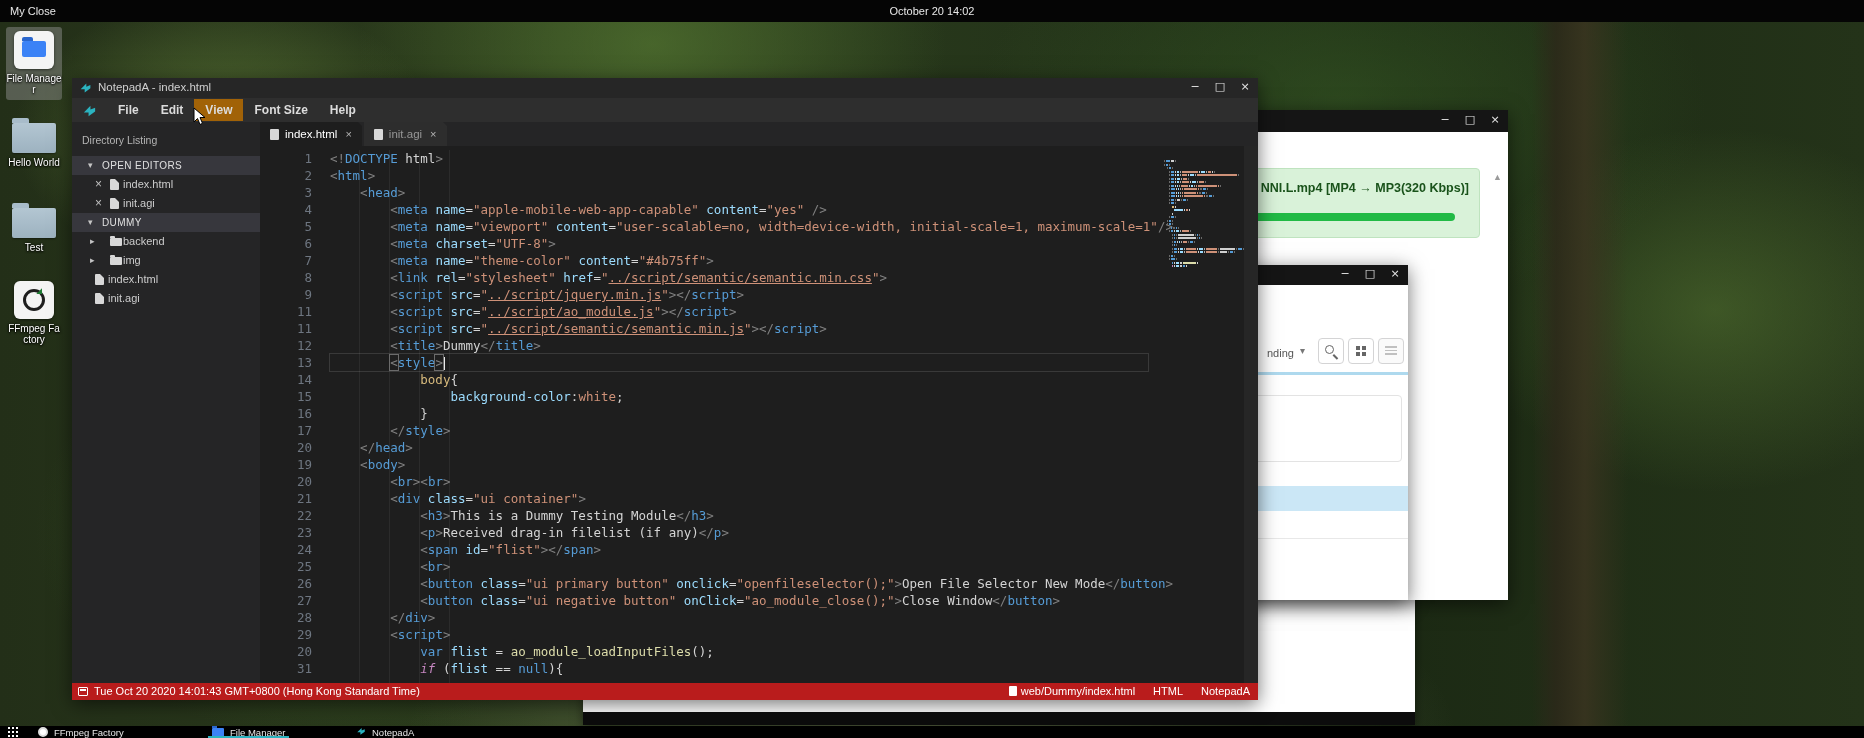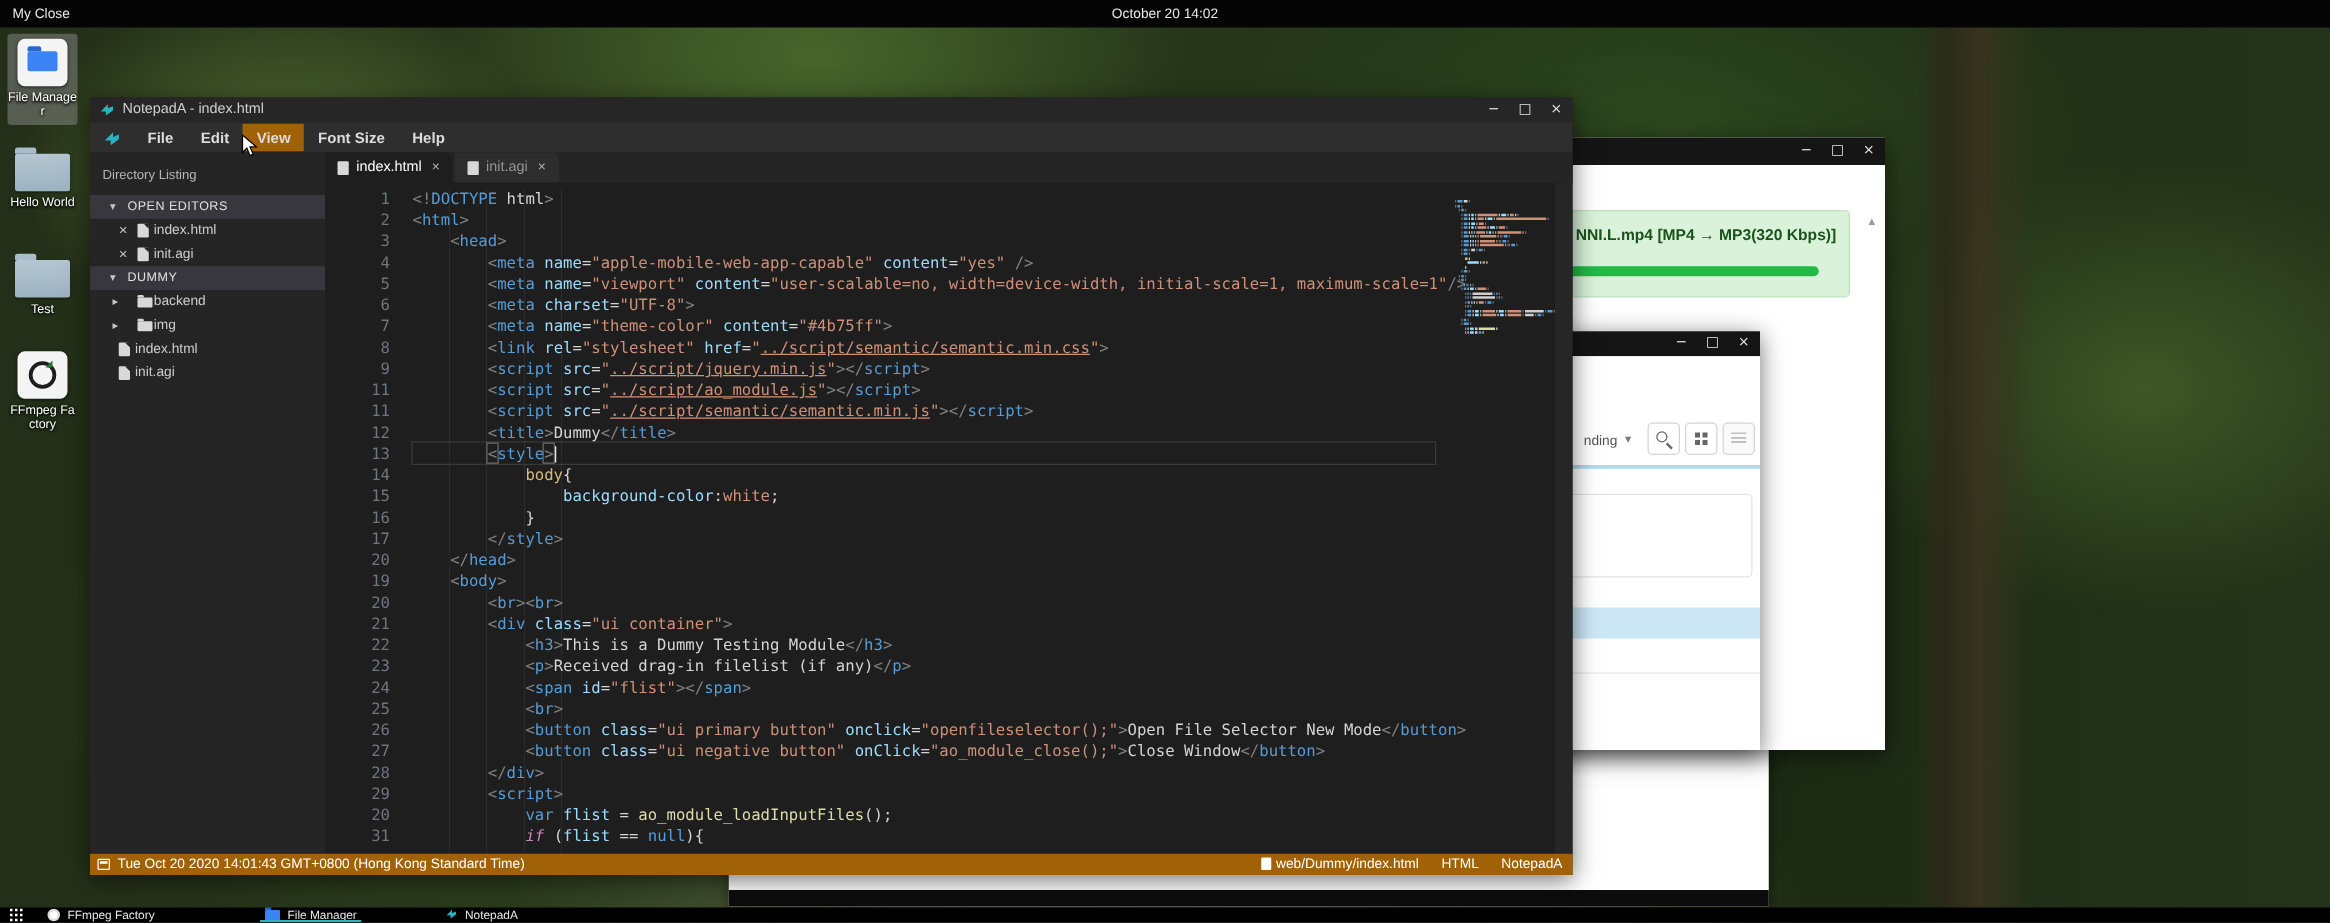--- a/index.html
+++ b/index.html
@@ -99,21 +99,21 @@
   .tk-eq{color:#d4d4d4;} .tk-str{color:#ce9178;} .tk-lnk{color:#ce9178; text-decoration:underline;}
   .tk-txt{color:#d4d4d4;} .tk-sel{color:#d7ba7d;} .tk-prop{color:#9cdcfe;} .tk-val{color:#ce9178;}
   .tk-kw{color:#569cd6;} .tk-ctl{color:#c586c0;font-style:italic;} .tk-id{color:#9cdcfe;} .tk-fn{color:#dcdcaa;} .tk-nul{color:#569cd6;}
   .tk-brkb{color:#808080; outline:1px solid #6b6b6b;}
   .cursorbar { display:inline-block; width:1.5px; height:13px; background:#eaeaea; vertical-align:middle; margin-left:1px; }
   #minimap { position:absolute; right:28px; top:8px; width:66px; }
   .mm-line { height:2px; margin-bottom:1.5px; white-space:nowrap; font-size:0; }
   .mm-line i { display:inline-block; height:2px; margin-right:1px; }
   #edscroll { position:absolute; right:0; top:0; width:14px; bottom:0; background:rgba(255,255,255,.04); }
   
-  #nstatus { position:absolute; left:0; bottom:0; right:0; height:17px; background:#a16207; color:#fff; font-size:11px; line-height:17px; }
+  #nstatus { position:absolute; left:0; bottom:0; right:0; height:17px; background:#b91c1c; color:#fff; font-size:11px; line-height:17px; }
   #nstatus .l { position:absolute; left:22px; top:0; }
   #nstatus .r { position:absolute; right:8px; top:0; display:flex; gap:18px; }
   .ic-cal { position:absolute; left:6px; top:4px; width:10px; height:9px; border:1px solid #fff; border-radius:1px; }
   .ic-cal::before { content:""; position:absolute; left:1px; top:1px; right:1px; height:2px; background:#fff; }
   .ic-doc { display:inline-block; width:8px; height:10px; background:#fff; border-radius:1px; margin:3px 4px 0 0; vertical-align:top; }
   
   #winC { position:absolute; left:583px; top:583px; width:832px; height:142px; background:#fff; box-shadow:0 2px 10px rgba(0,0,0,.5); }
   #winC .foot { position:absolute; left:0; right:0; bottom:0; height:13px; background:#0c0c0c; }
   #taskbar { position:absolute; left:0; top:726px; width:1864px; height:12px; background:#000; color:#e8e8e8; font-size:9.5px; }
   .tb-grid { position:absolute; left:8px; top:1px; width:11px; height:11px; }

